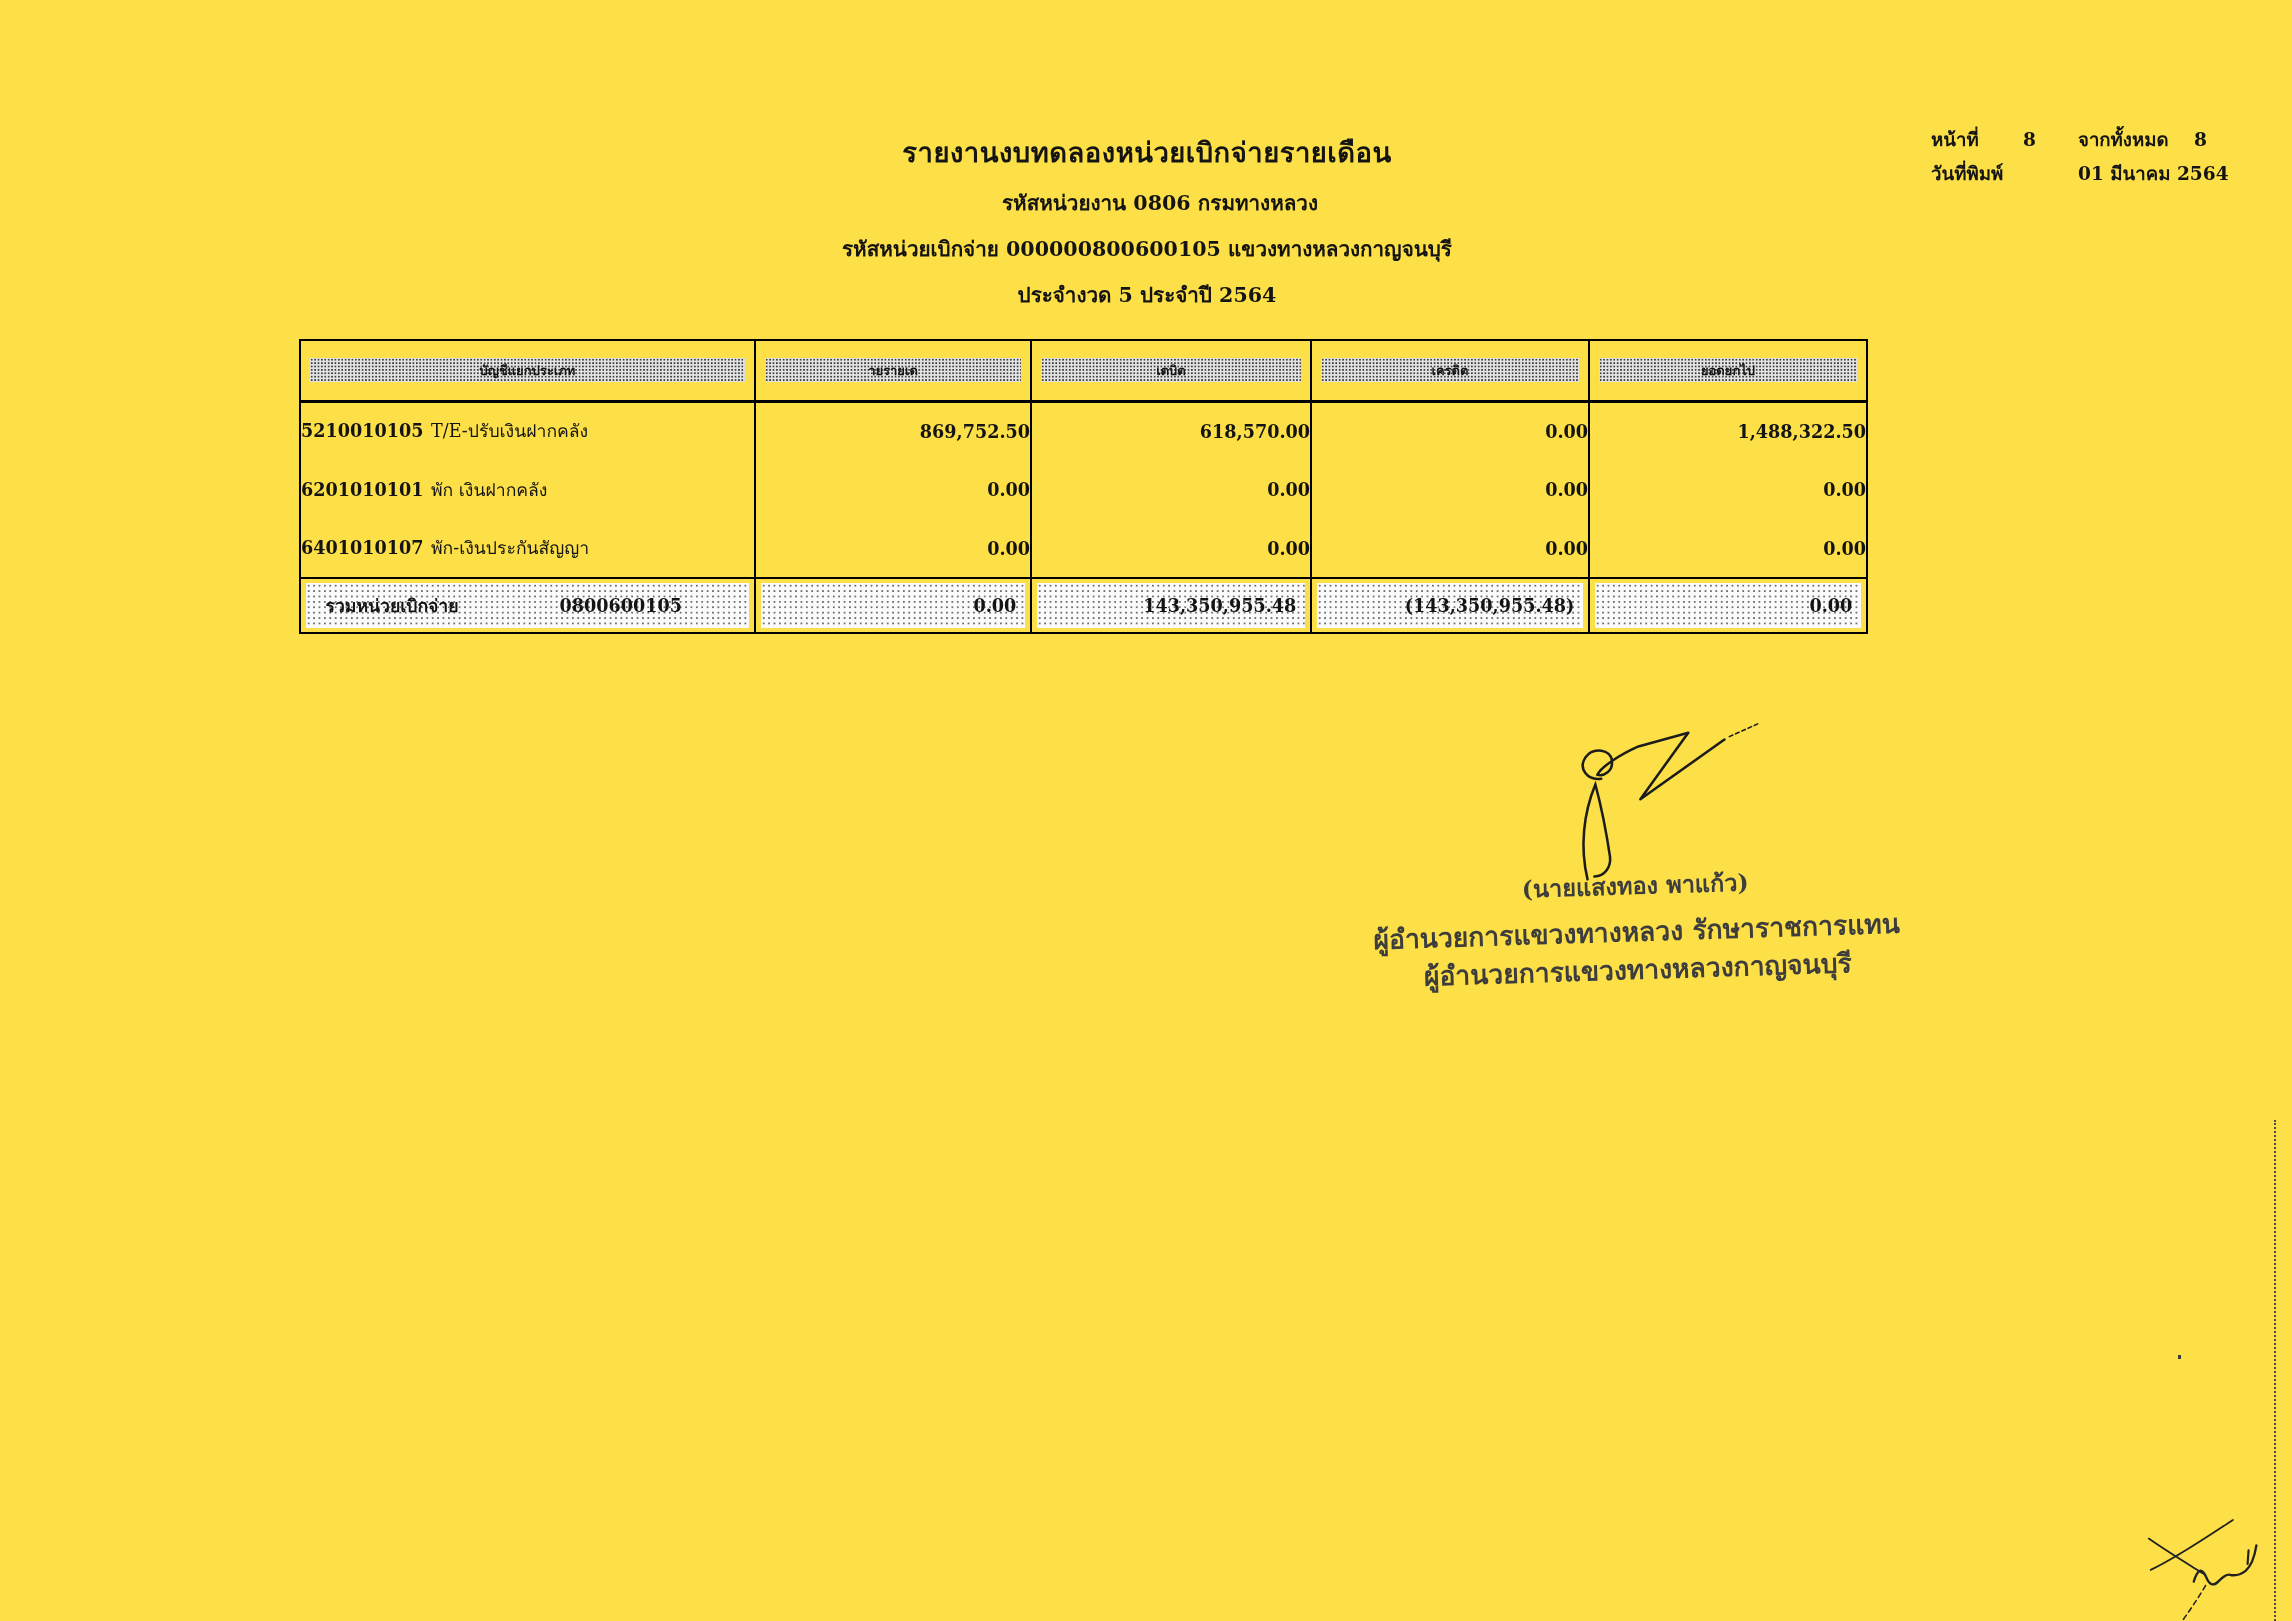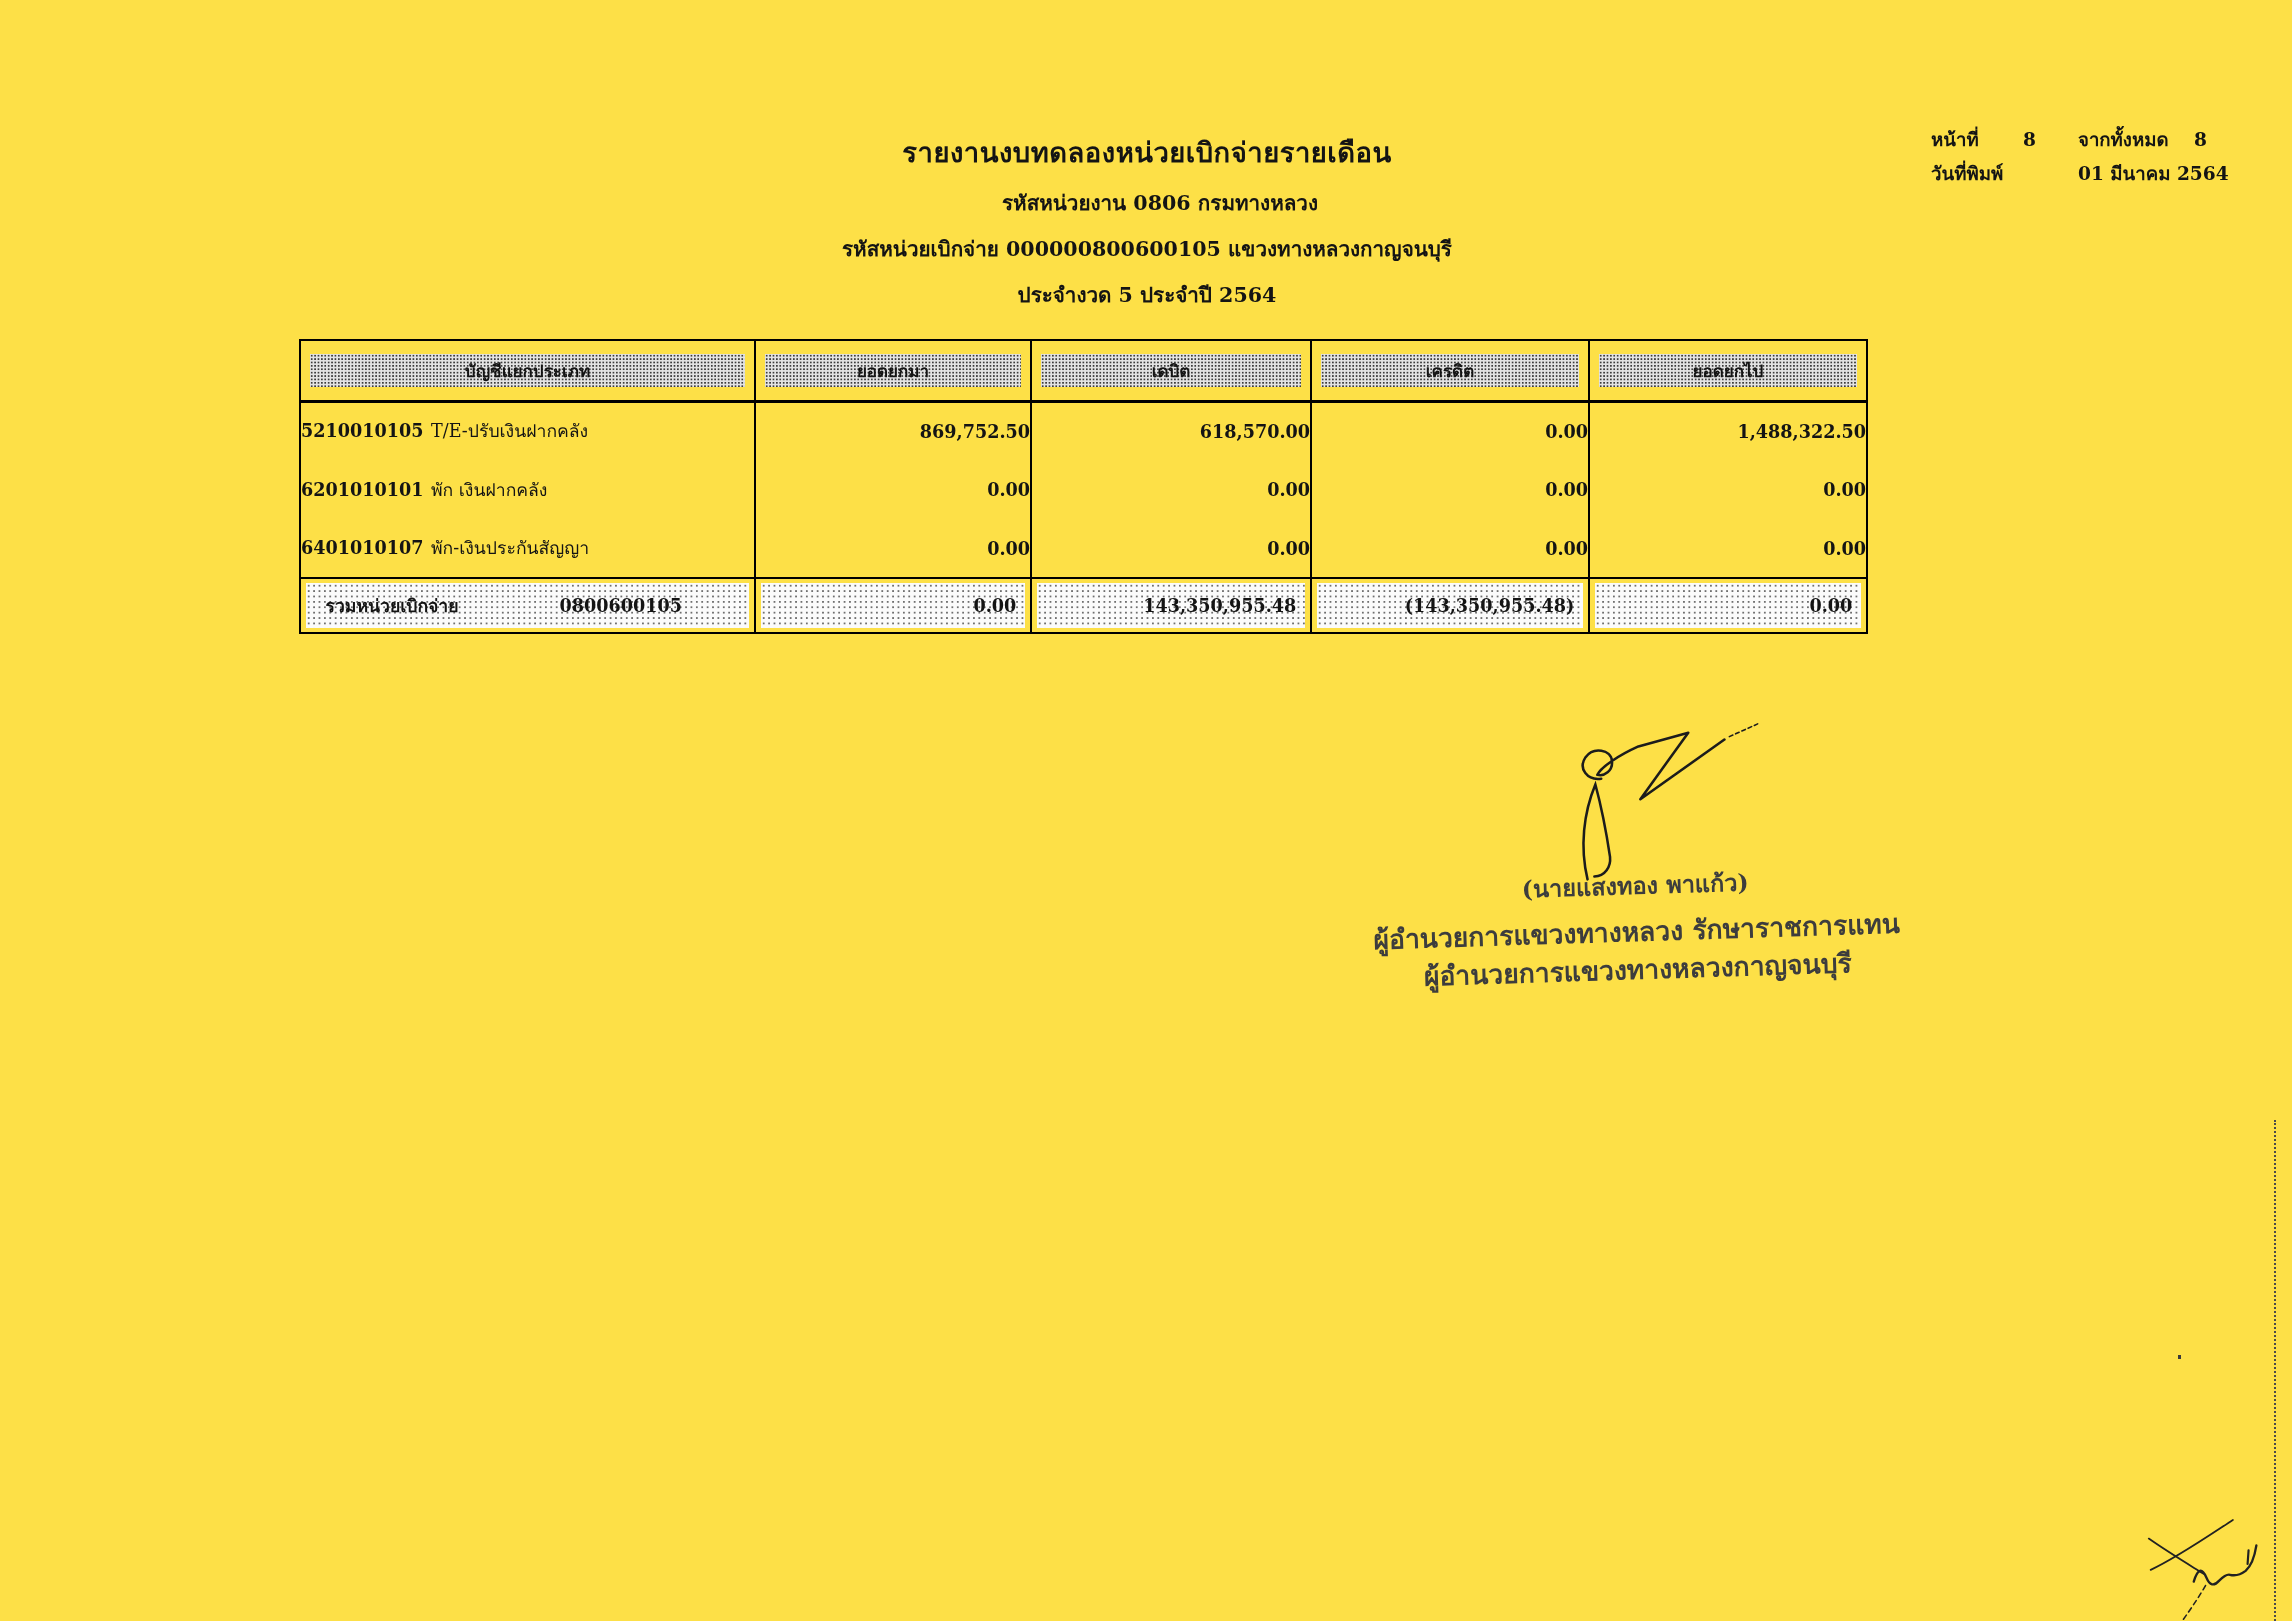--- a/index.html
+++ b/index.html
@@ -60,23 +60,23 @@
     background-color: #e3e3e3;
     background-image: radial-gradient(circle, #3c3c3c 0.9px, rgba(0,0,0,0) 1px);
     background-size: 3.4px 3.4px;
   }
   .stipple-light {
     background-color: #fbfbfb;
     background-image: radial-gradient(circle, #6f6f6f 0.8px, rgba(0,0,0,0) 0.9px);
     background-size: 5.4px 5.4px;
   }
   .hdr-box {
-    margin: 10.8px 8.8px; height: 33px;
+    margin: 10.8px 8.8px; height: 24px;
     display: flex; align-items: center; justify-content: center;
-    font-weight: bold; font-size: 17px;
+    font-weight: bold; font-size: 13px;
   }
   .ft-box {
     margin: 3.9px 4.9px; height: 45px;
     display: flex; align-items: center;
     font-weight: bold; font-size: 17.6px;
   }
   .ft-box.num { justify-content: flex-end; padding-right: 8.8px; }
   .name-cell { padding-left: 21.6px; }
   .acct-code { display: inline-block; width: 130px; font-weight: 600; }
   .acct-name { font-weight: 400; }
@@ -137,21 +137,21 @@
         <col style="width:280px">
         <col style="width:278px">
         <col style="width:278px">
     </colgroup>
     <thead>
       <tr>
         <th>
             <div class="hdr-box stipple-dark">บัญชีแยกประเภท</div>
           </th>
         <th>
-            <div class="hdr-box stipple-dark">ยอดยกมา</div>
+            <div class="hdr-box stipple-dark">ายรายเด</div>
           </th>
         <th>
             <div class="hdr-box stipple-dark">เดบิต</div>
           </th>
         <th>
             <div class="hdr-box stipple-dark">เครดิต</div>
           </th>
         <th>
             <div class="hdr-box stipple-dark">ยอดยกไป</div>
           </th>

